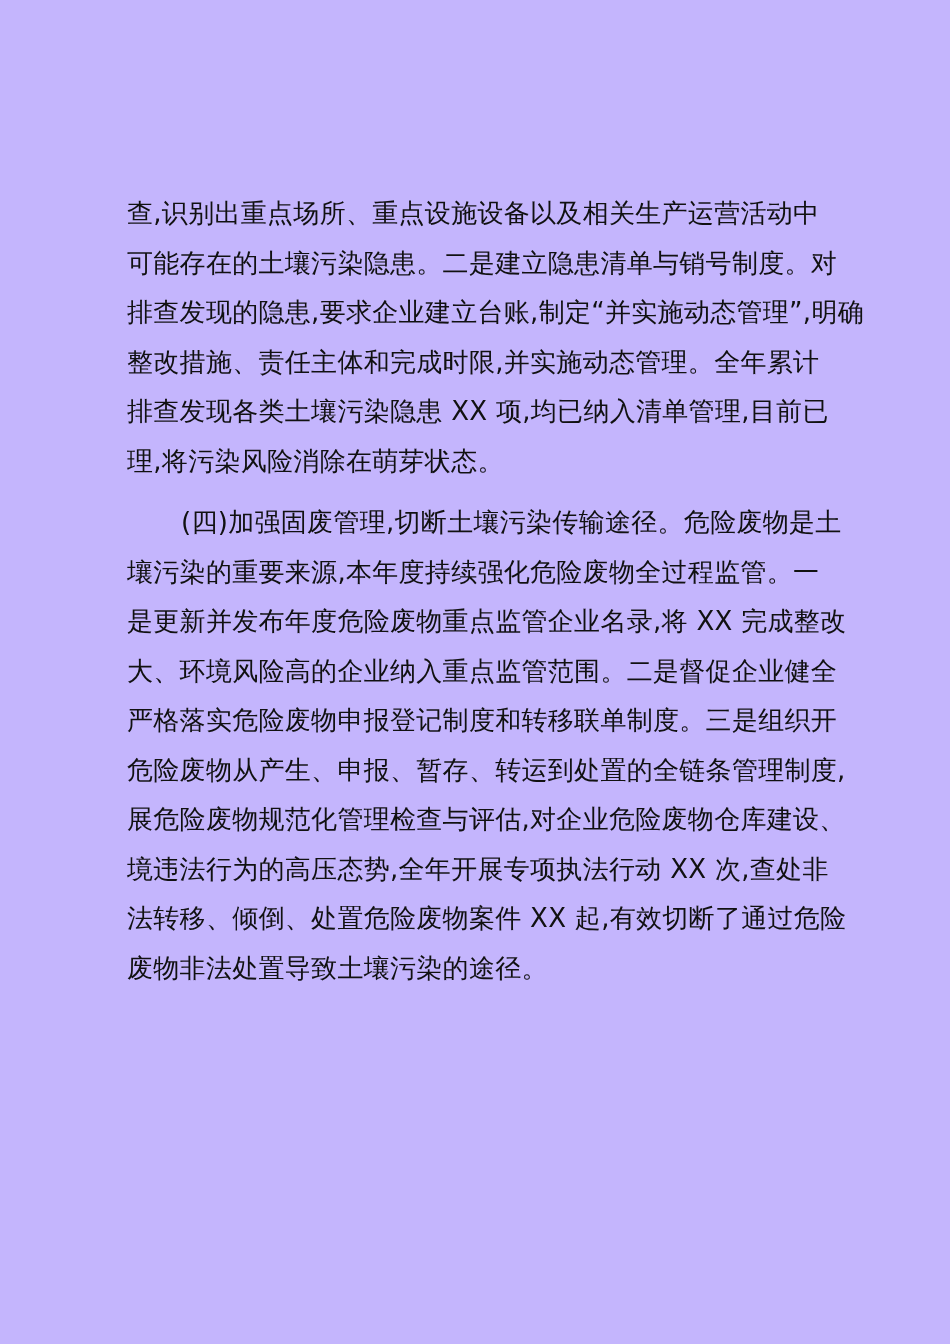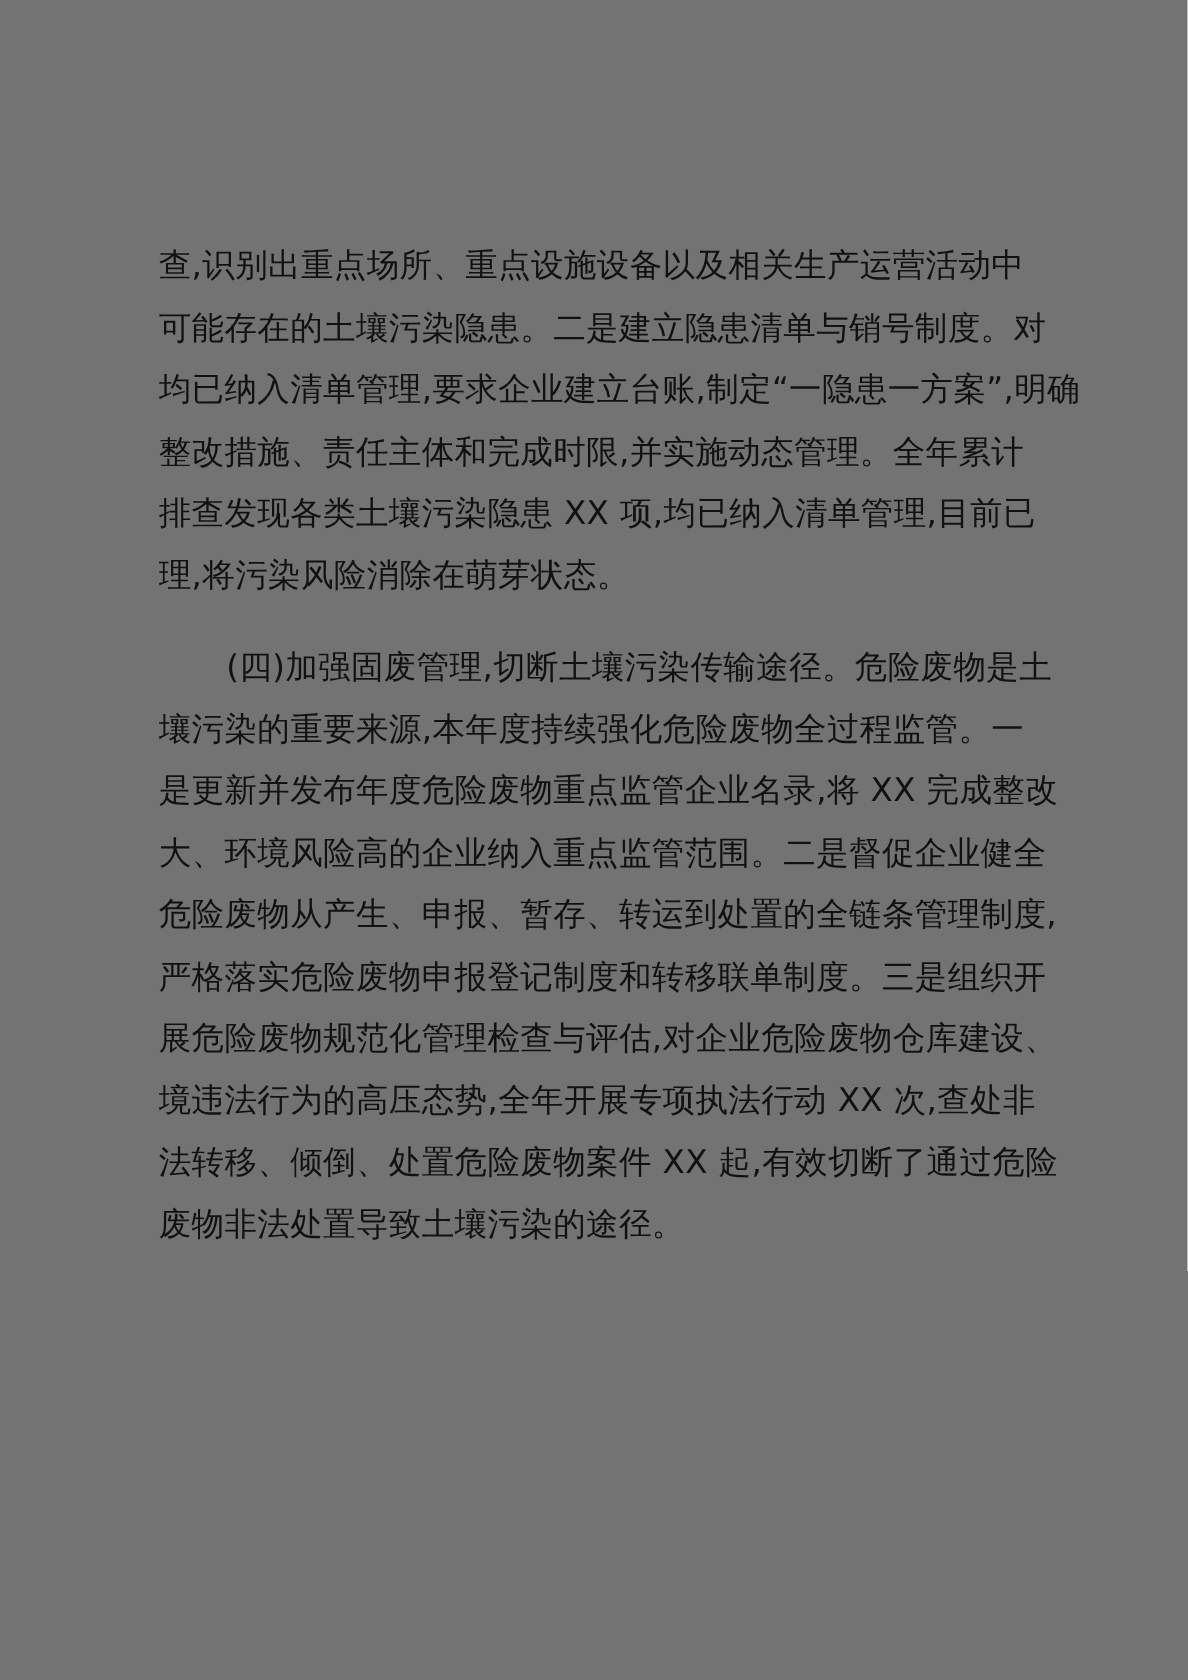--- a/index.html
+++ b/index.html
@@ -14,33 +14,33 @@
     overflow: hidden;
     font-family: "DejaVu Sans", "Liberation Sans", sans-serif;
     color: #111111;
   }
   .page {
     position: absolute;
     left: 0;
     top: 0;
     width: 950px;
     height: 1344px;
-    background: #737373;
+    background: #c4b5fd;
   }
   .body-text {
     position: absolute;
     left: 127px;
     top: 192px;
     width: 700px;
   }
   .paragraph {
     margin: 0;
   }
   .paragraph + .paragraph {
-    margin-top: 24px;
+    margin-top: 12px;
   }
   .line {
     display: block;
     height: 49.5px;
     line-height: 42px;
     font-size: 26px;
     white-space: nowrap;
     letter-spacing: 0.3px;
   }
   .line.indent {
@@ -49,33 +49,33 @@
 </style>
 </head>
 <body>
 
 <div class="page">
   <div class="body-text">
 
     <p class="paragraph">
       <span class="line">查,识别出重点场所、重点设施设备以及相关生产运营活动中</span>
       <span class="line">可能存在的土壤污染隐患。二是建立隐患清单与销号制度。对</span>
-      <span class="line">均已纳入清单管理,要求企业建立台账,制定“一隐患一方案”,明确</span>
+      <span class="line">排查发现的隐患,要求企业建立台账,制定“并实施动态管理”,明确</span>
       <span class="line">整改措施、责任主体和完成时限,并实施动态管理。全年累计</span>
       <span class="line">排查发现各类土壤污染隐患 XX 项,均已纳入清单管理,目前已</span>
       <span class="line">理,将污染风险消除在萌芽状态。</span>
     </p>
 
     <p class="paragraph">
       <span class="line indent">(四)加强固废管理,切断土壤污染传输途径。危险废物是土</span>
       <span class="line">壤污染的重要来源,本年度持续强化危险废物全过程监管。一</span>
       <span class="line">是更新并发布年度危险废物重点监管企业名录,将 XX 完成整改</span>
       <span class="line">大、环境风险高的企业纳入重点监管范围。二是督促企业健全</span>
+      <span class="line">严格落实危险废物申报登记制度和转移联单制度。三是组织开</span>
       <span class="line">危险废物从产生、申报、暂存、转运到处置的全链条管理制度,</span>
-      <span class="line">严格落实危险废物申报登记制度和转移联单制度。三是组织开</span>
       <span class="line">展危险废物规范化管理检查与评估,对企业危险废物仓库建设、</span>
       <span class="line">境违法行为的高压态势,全年开展专项执法行动 XX 次,查处非</span>
       <span class="line">法转移、倾倒、处置危险废物案件 XX 起,有效切断了通过危险</span>
       <span class="line">废物非法处置导致土壤污染的途径。</span>
     </p>
 
   </div>
 </div>
 
 </body></html>

